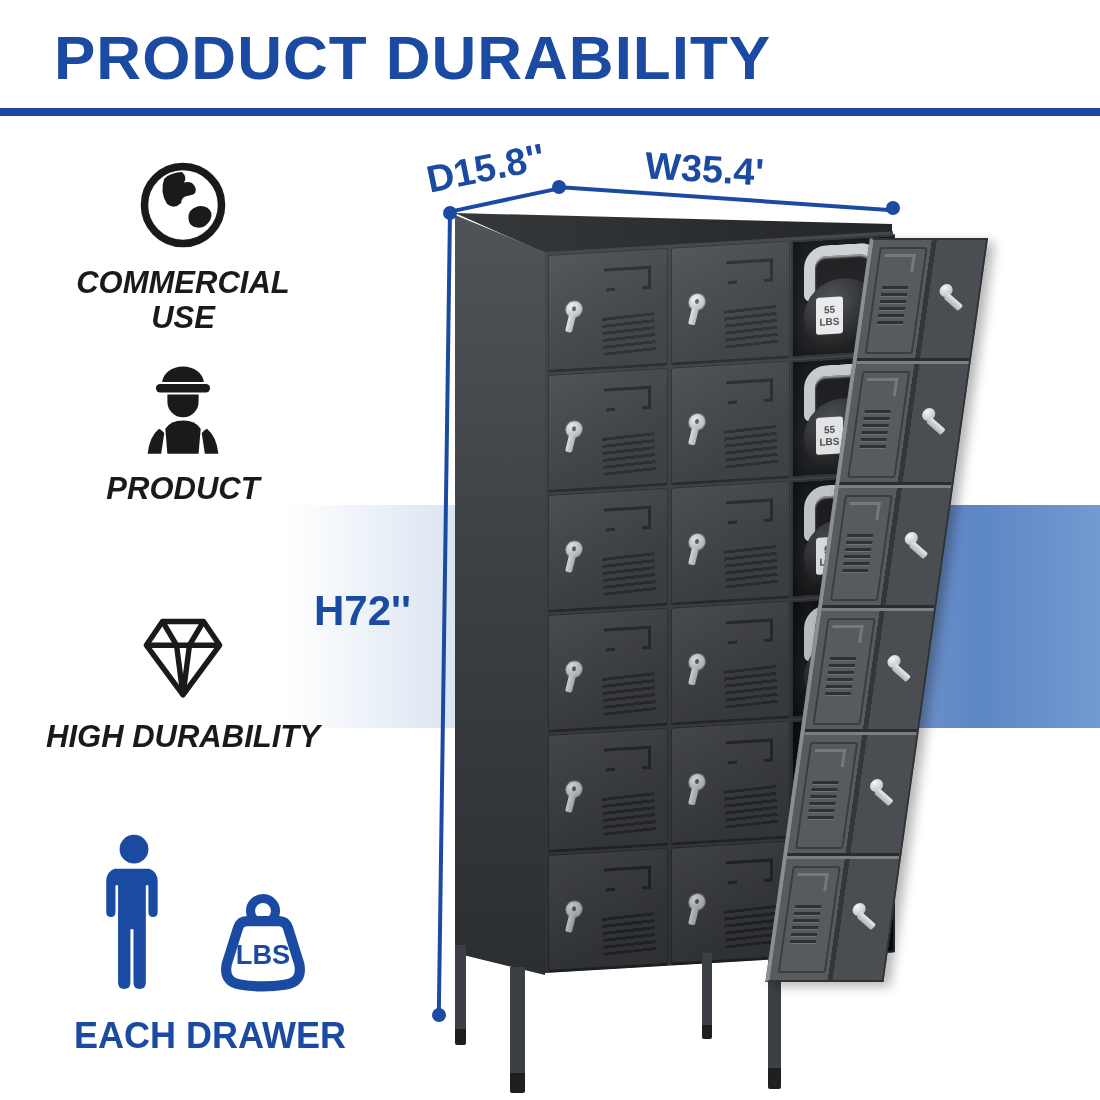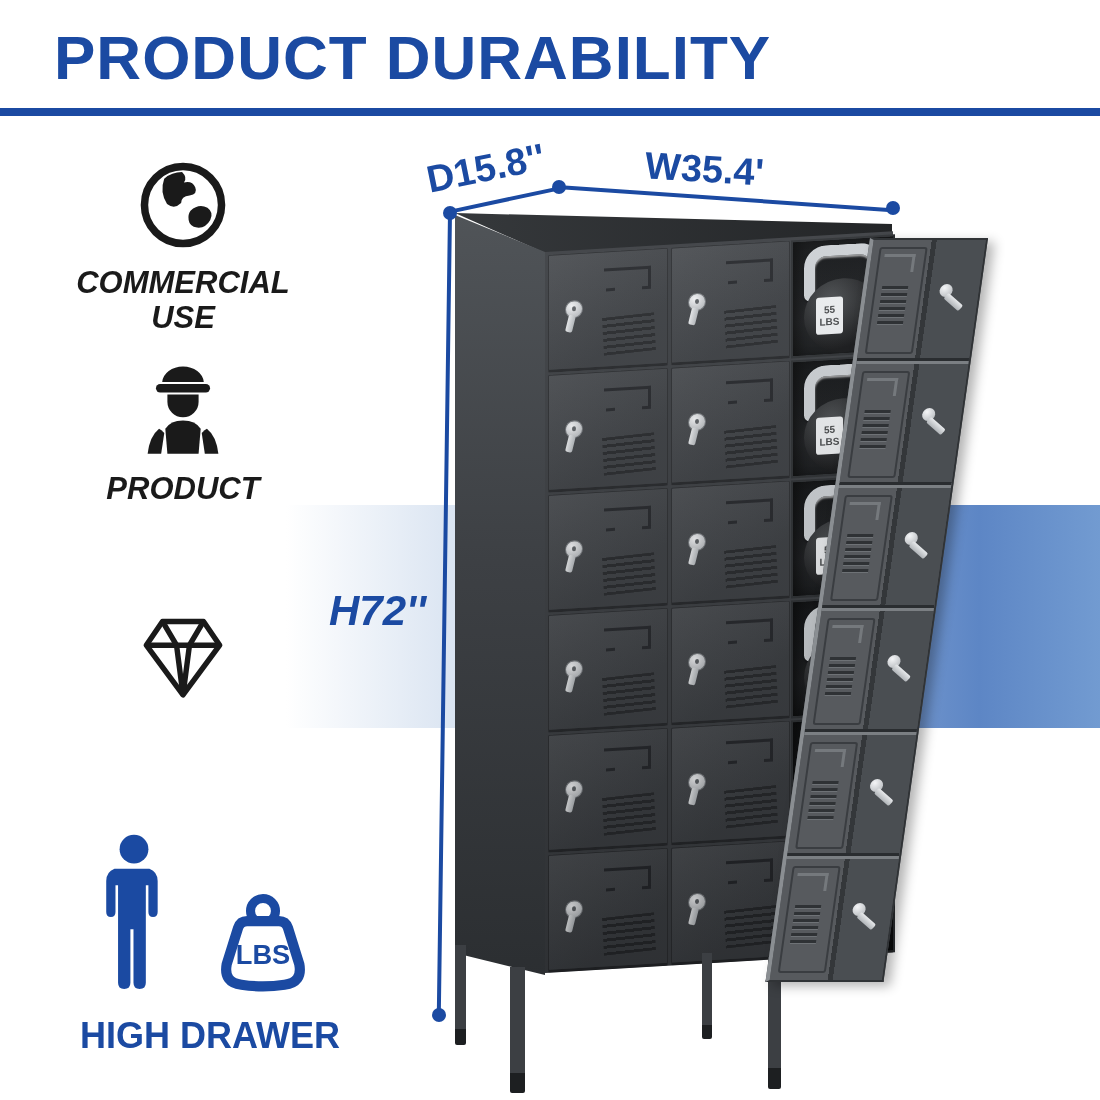--- a/index.html
+++ b/index.html
@@ -52,21 +52,21 @@
   .d-line{left:13px;top:4px;width:112px;height:4px;transform:rotate(-12deg);transform-origin:left center;}
   .w-line{left:119px;top:-20px;width:336px;height:4px;transform:rotate(4deg);transform-origin:left center;}
   .dot{position:absolute;width:14px;height:14px;border-radius:50%;background:#1b4aa2;}
   .dot-a{left:3px;top:1px;}
   .dot-b{left:112px;top:-25px;}
   .dot-c{left:446px;top:-4px;}
   .dot-d{left:-8px;top:803px;}
   .dim-label{position:absolute;color:#1b4aa2;font-weight:700;font-size:38px;white-space:nowrap;}
   .d-label{left:-14px;top:-58px;transform:rotate(-11.5deg);}
   .w-label{left:205px;top:-57px;transform:rotate(3.5deg);}
-  .h-label{left:-126px;top:382px;width:112px;text-align:right;font-size:42px;font-style:italic;}
+  .h-label{left:-126px;top:382px;width:112px;font-size:42px;}
 
   
   .top-face{left:0;top:0;width:460px;height:52px;
     clip-path:polygon(15px 8px,452px 19px,452px 31px,105px 48px);
     background:linear-gradient(90deg,#36393c,#232527);}
   .side-face{left:15px;top:10px;width:90px;height:770px;
     clip-path:polygon(0px 0px,90px 37px,90px 760px,0px 738px);
     background:linear-gradient(180deg,#505458 0%,#3d4044 45%,#2b2e31 100%);}
   .front-face{left:105px;top:47px;width:348px;height:721px;
     transform:skewY(-3.4deg);transform-origin:top left;
@@ -175,36 +175,40 @@
 
 <div class="abs feature f-diamond">
   <svg class="icon-black" width="108" height="100" viewBox="0 0 100 92">
     <g fill="none" stroke="#1a1a1a" stroke-width="5" stroke-linejoin="round">
       <path d="M31 14 H69 L84 36 L50 82 L16 36 Z"></path>
       <path d="M16 36 H84"></path>
       <path d="M31 14 L44 36 M69 14 L56 36"></path>
       <path d="M44 36 L50 82 M56 36 L50 82"></path>
     </g>
   </svg>
+  <div class="flabel">
+    <div>HIGH DURABILITY</div>
+    <div></div>
+  </div>
 </div>
 
 <div class="abs capacity">
   <div class="cap-icons">
     <svg width="72" height="168" viewBox="0 0 70 160">
       <circle cx="35" cy="15" r="14" fill="#1b4aa2"></circle>
       <path fill="#1b4aa2" d="M20 34 h30 q8 3 8 12 v30 q0 5 -4.5 5 q-4.5 0 -4.5 -5 v-26 h-2.5 v95 q0 6 -6 6 q-6 0 -6 -6 v-52 h-3 v52 q0 6 -6 6 q-6 0 -6 -6 v-95 h-2.5 v26 q0 5 -4.5 5 q-4.5 0 -4.5 -5 v-30 q0 -9 8 -12 z"></path>
     </svg>
     <svg width="118" height="110" viewBox="0 0 104 94">
       <circle cx="52" cy="17" r="11" fill="none" stroke="#1b4aa2" stroke-width="8"></circle>
       <path d="M38 26 h28 q6 0 8 6 l10 32 q3 16 -13 18 q-19 3 -38 0 q-16 -2 -13 -18 l10 -32 q2 -6 8 -6 z" fill="#ffffff" stroke="#1b4aa2" stroke-width="9" stroke-linejoin="round"></path>
       <text x="52" y="64" text-anchor="middle" font-size="24" font-weight="700" font-family="Liberation Sans, DejaVu Sans, sans-serif" fill="#1b4aa2">LBS</text>
     </svg>
   </div>
   <div class="cap-caption">
-    <div>HIGH DRAWER</div>
+    <div>EACH DRAWER</div>
   </div>
 </div>
 
 <div class="abs scene">
 
   <div class="abs top-face"></div>
   <div class="abs side-face"></div>
 
   <div class="abs front-face">
 

